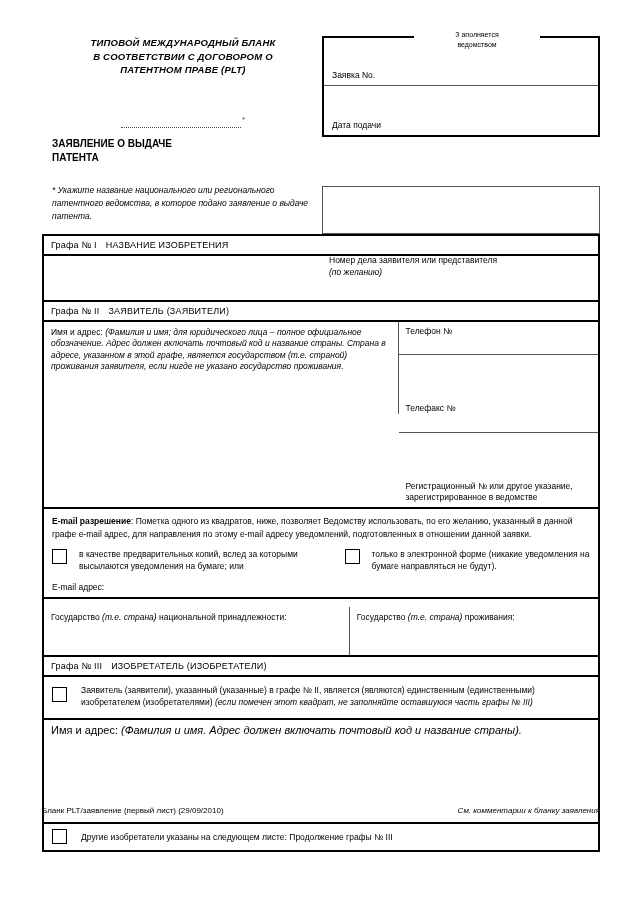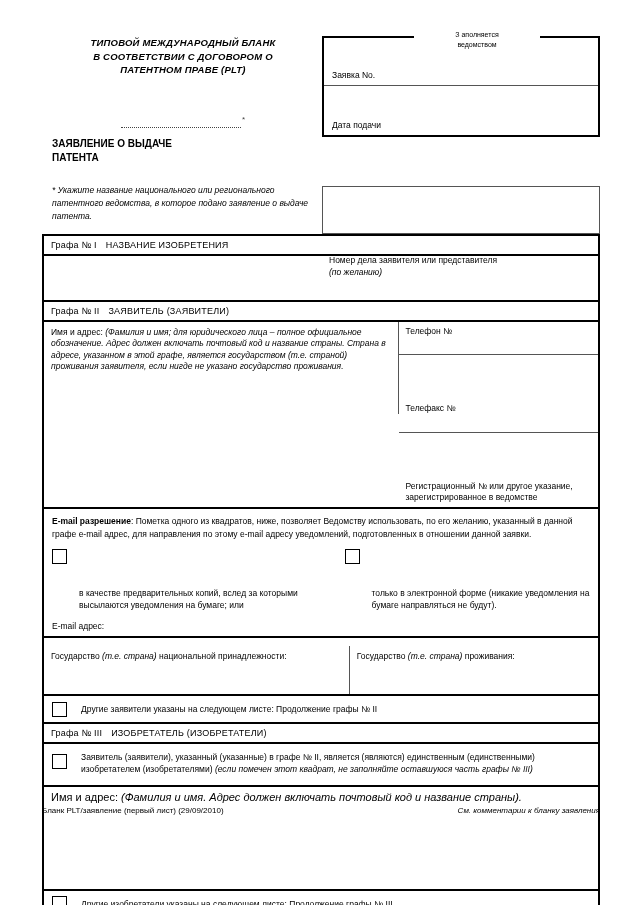--- a/index.html
+++ b/index.html
@@ -254,21 +254,20 @@
     height: 15px;
     border: 1.6px solid #000;
     box-sizing: border-box;
     flex: 0 0 auto;
     background: #fff;
   }
   .opt-text {
     margin-left: 12px;
     font-size: 8.5px;
     line-height: 11.5px;
-    margin-top: 39px;
   }
   .email-addr {
     margin-top: 10px;
     font-size: 8.5px;
   }
 
   
   .state-row { display: flex; box-sizing: border-box; border-bottom: 2px solid #000; margin-top: 8px; }
   .state-left {
     box-sizing: border-box;
@@ -434,24 +433,20 @@
         <span class="it">(т.е. страна)</span>
         <span>национальной принадлежности:</span>
       </div>
       <div class="state-right">
         <span>Государство</span>
         <span class="it">(т.е. страна)</span>
         <span>проживания:</span>
       </div>
     </div>
 
-    <div class="cont-row">
-      <span class="chk"></span>
-      <span class="cont-text">Другие заявители указаны на следующем листе:  Продолжение графы № II</span>
-    </div>
 
     <div class="sec-head">
       <span class="num">Графа № III</span><span>ИЗОБРЕТАТЕЛЬ (ИЗОБРЕТАТЕЛИ)</span>
     </div>
 
     <div class="inv-declare">
       <span class="chk"></span>
       <span class="inv-declare-text">
         <span>Заявитель (заявители), указанный (указанные) в графе № II, является (являются) единственным (единственными) изобретателем (изобретателями)</span>
         <span class="it">(если помечен этот квадрат, не заполняйте оставшуюся часть графы № III)</span>

